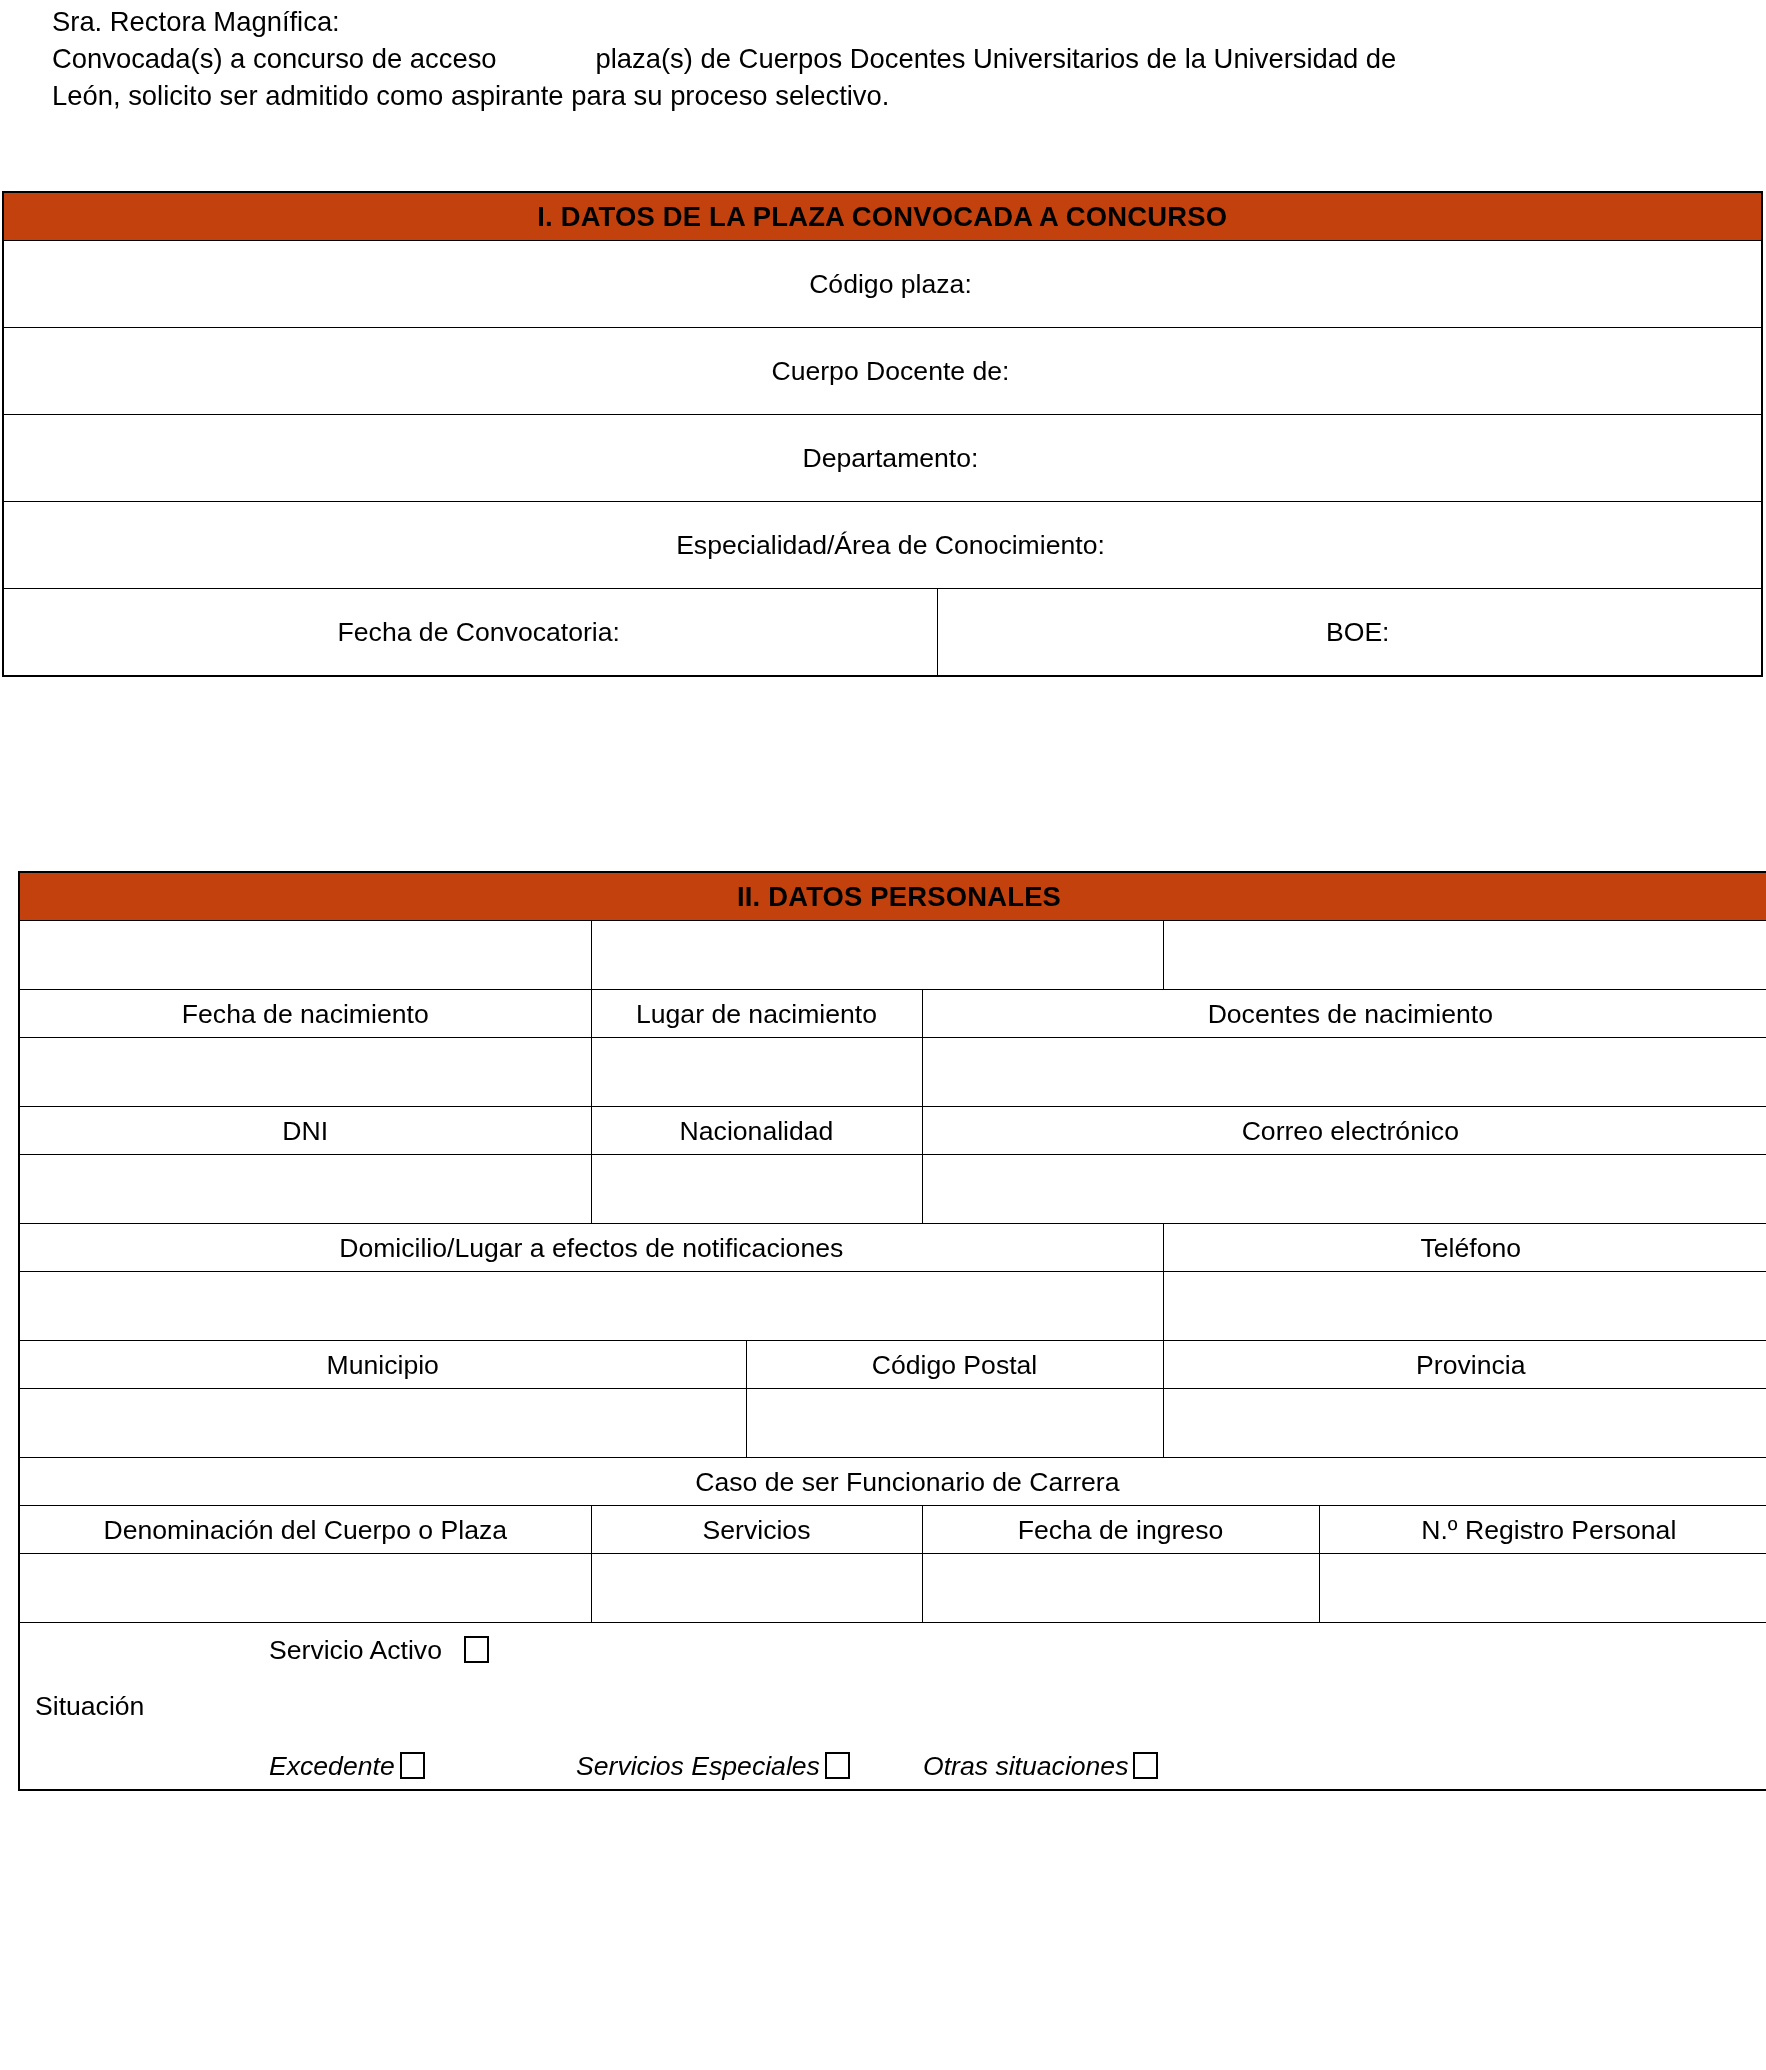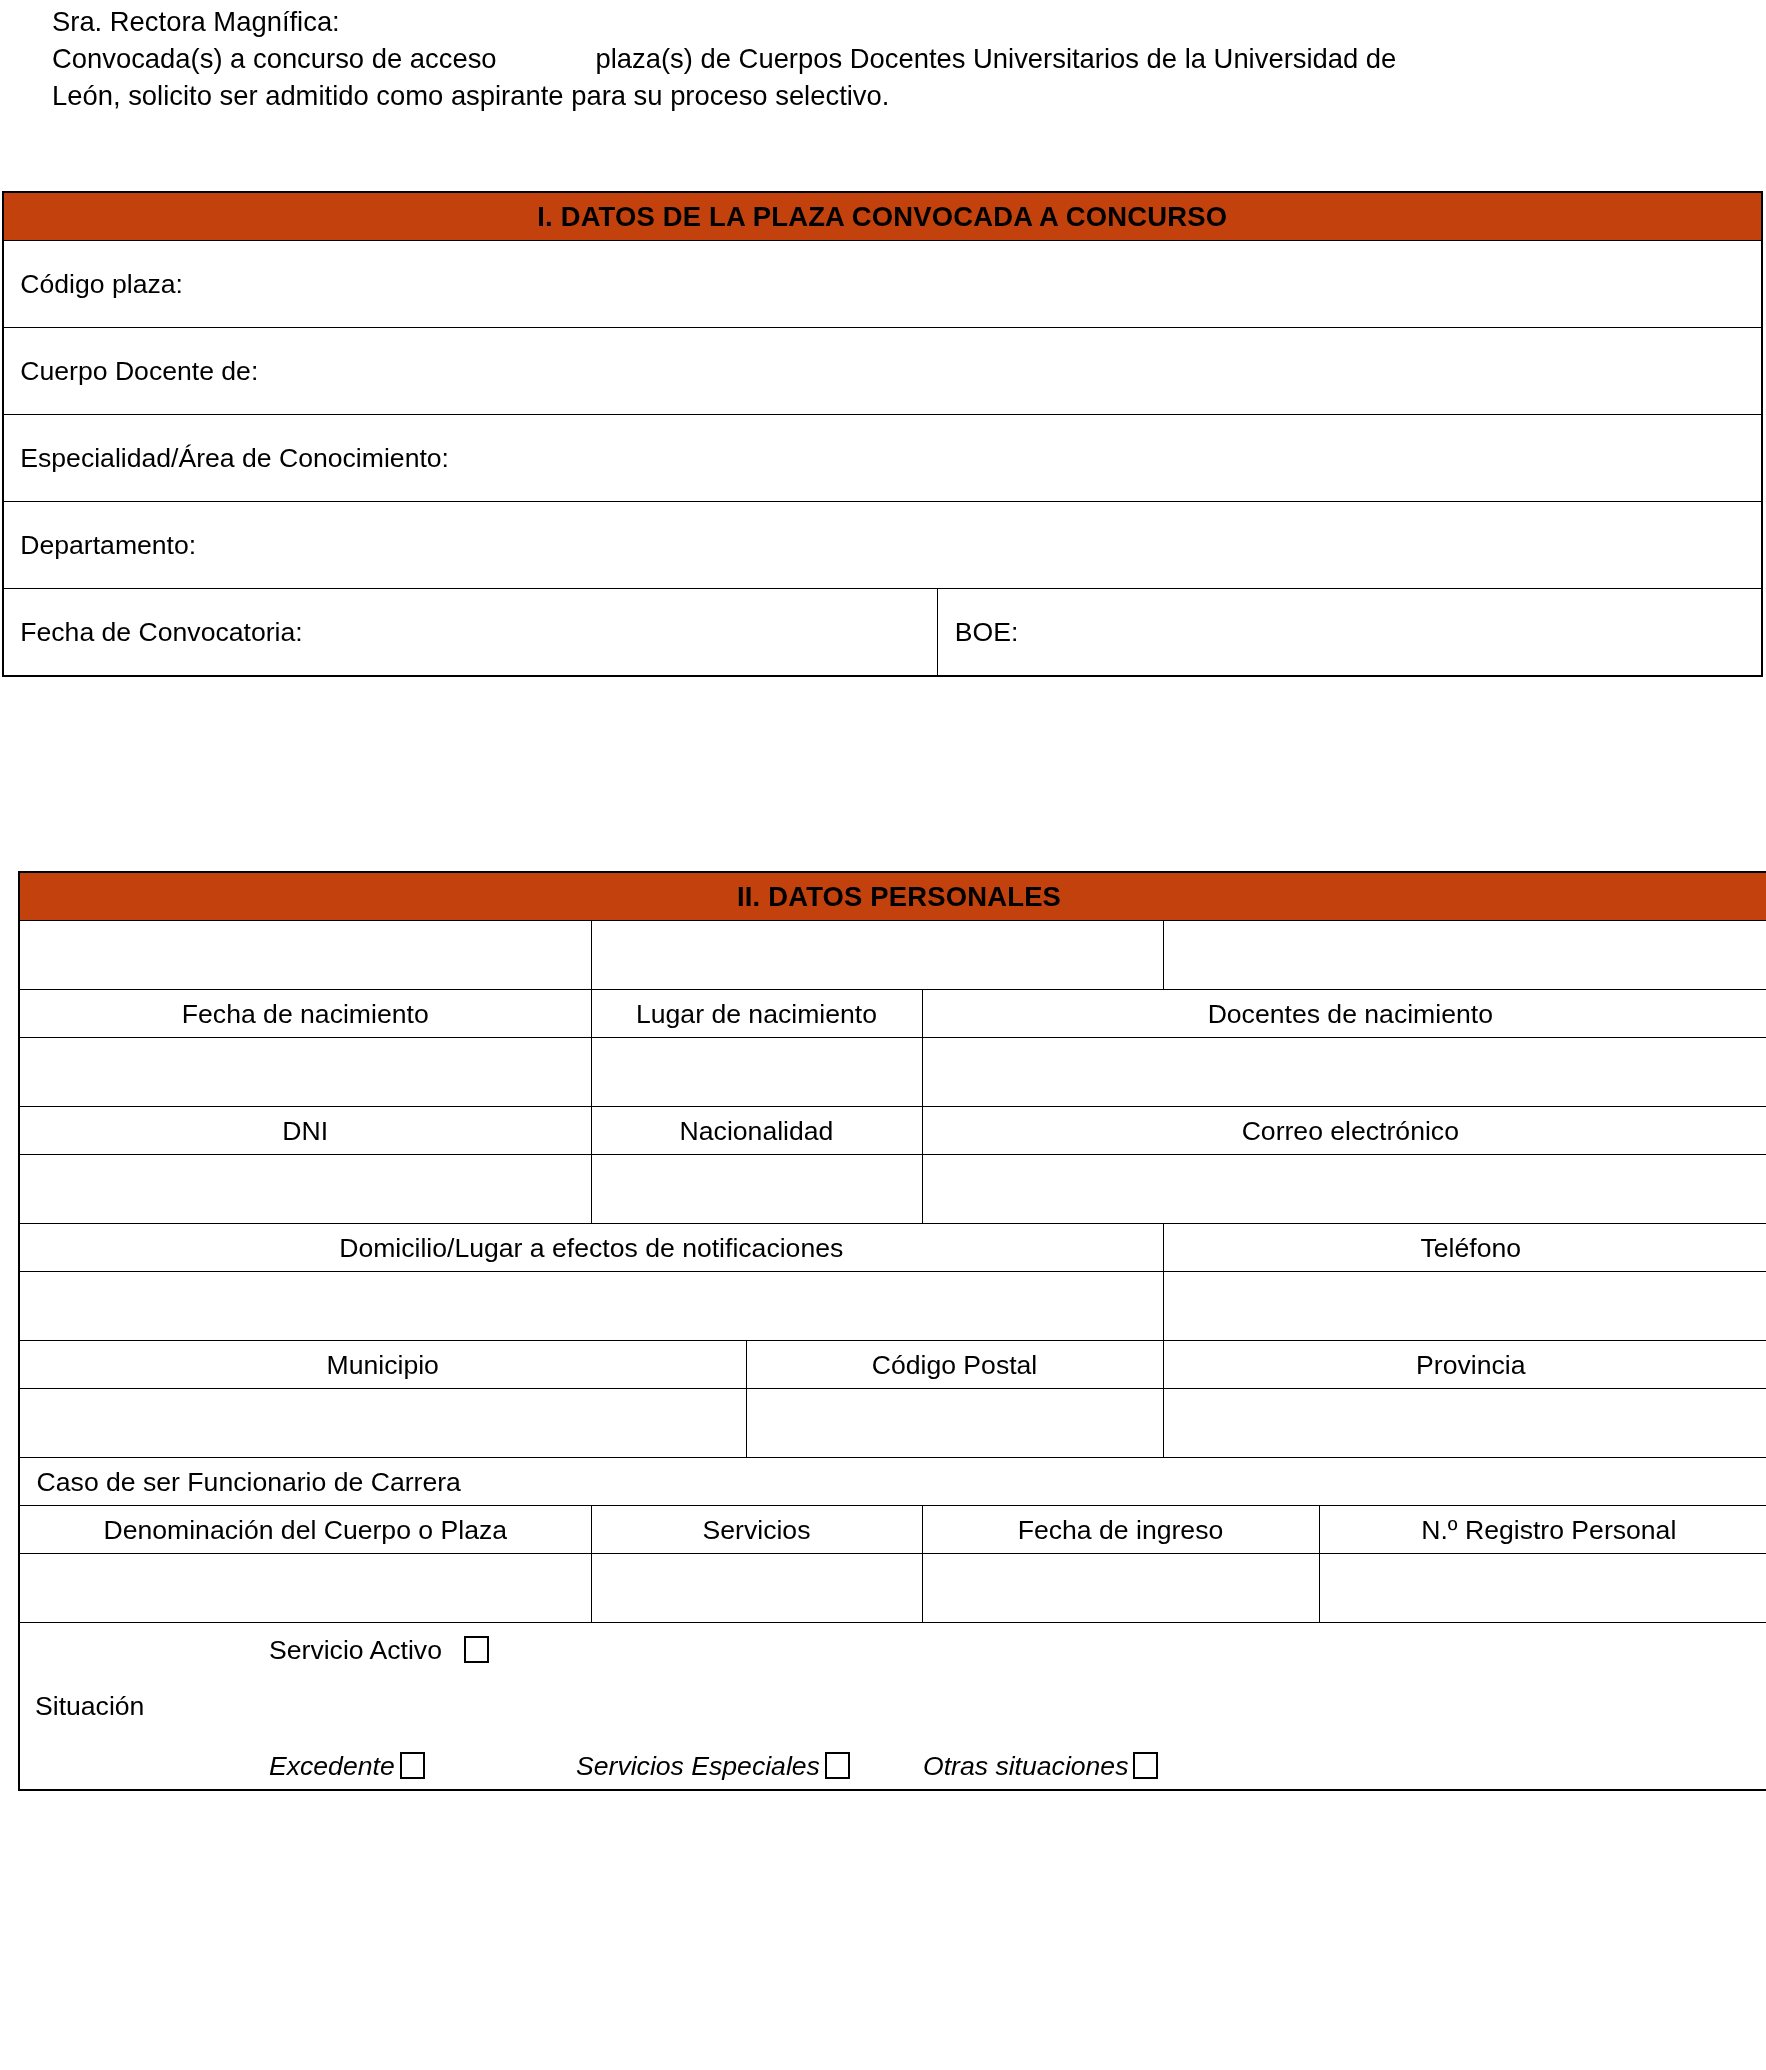--- a/index.html
+++ b/index.html
@@ -56,21 +56,21 @@
   .section-head {
     background: #c2410c;
     font-weight: bold;
     text-align: center;
     font-size: 27.4px !important;
     height: 47px;
     letter-spacing: 0.2px;
   }
 
   .cell-label {
-    text-align: left;
+    text-align: center;
     padding-left: 16.6px !important;
     border-radius: 25px;
   }
   .cell-center {
     text-align: center;
   }
 
   
   .t1 { left: 1.7px; top: 191px; width: 1759px; }
   .t1 td.row-tall { height: 86px; }
@@ -151,24 +151,24 @@
       <tr>
         <td colspan="2" class="section-head">I.  DATOS DE LA PLAZA CONVOCADA A CONCURSO</td>
       </tr>
       <tr>
         <td colspan="2" class="cell-label row-tall">Código plaza:</td>
       </tr>
       <tr>
         <td colspan="2" class="cell-label row-tall">Cuerpo Docente de:</td>
       </tr>
       <tr>
+        <td colspan="2" class="cell-label row-tall">Departamento:</td>
+      </tr>
+      <tr>
         <td colspan="2" class="cell-label row-tall">Especialidad/Área de Conocimiento:</td>
-      </tr>
-      <tr>
-        <td colspan="2" class="cell-label row-tall">Departamento:</td>
       </tr>
       <tr>
         <td class="cell-label row-tall">Fecha de Convocatoria:</td>
         <td class="cell-label row-tall">BOE:</td>
       </tr>
     </tbody>
   </table>
 
   <table class="form-table t2">
     <colgroup>

